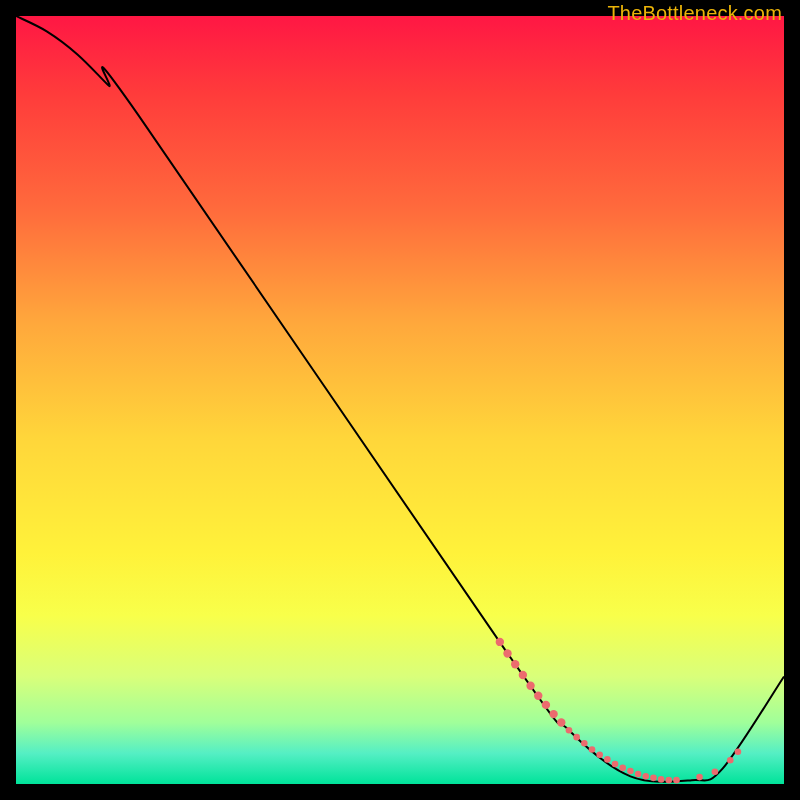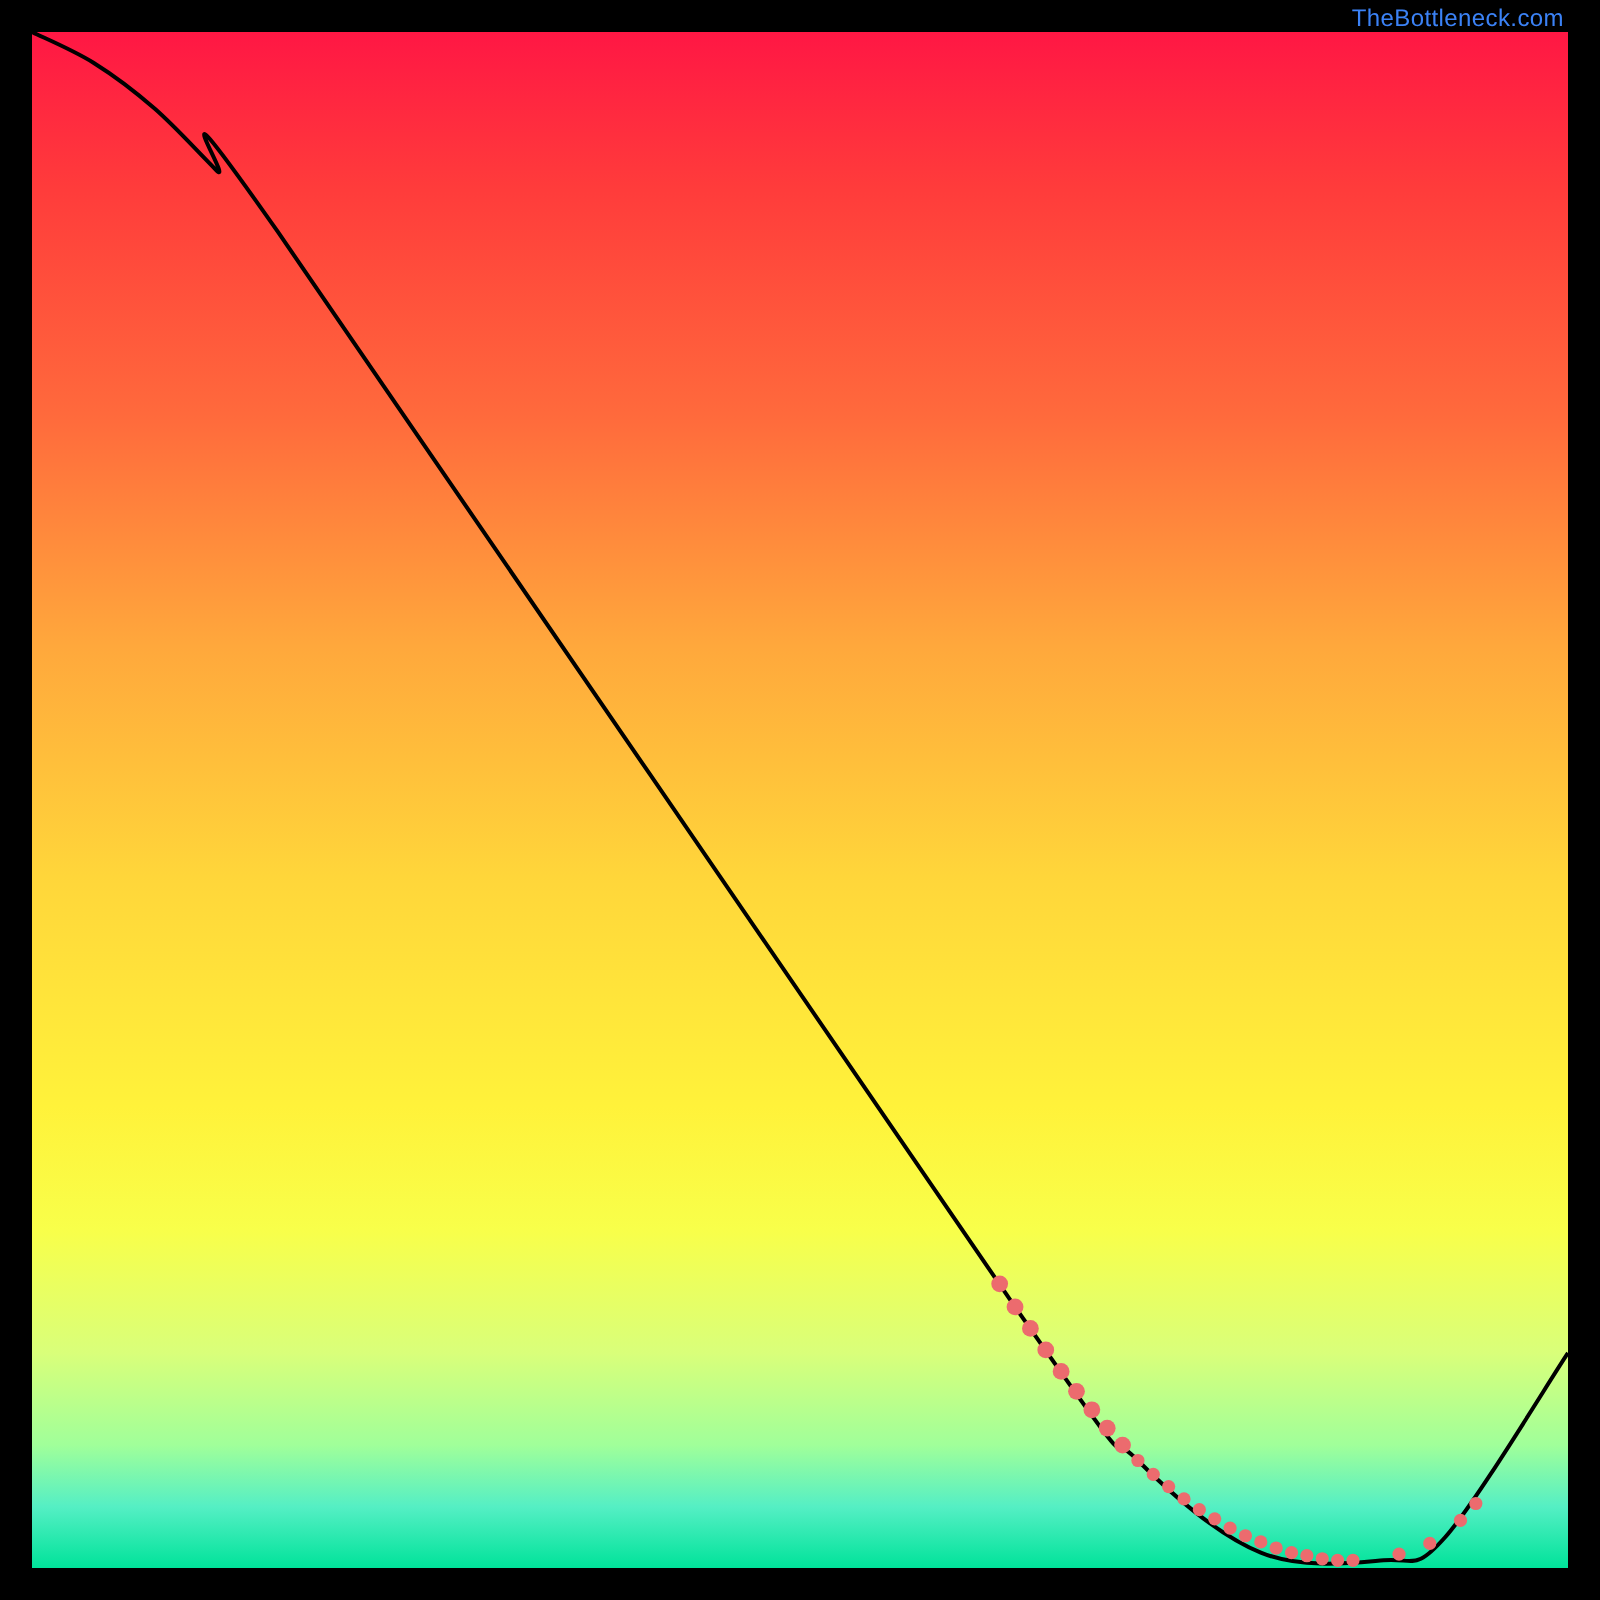--- a/index.html
+++ b/index.html
@@ -15,22 +15,22 @@
     position: absolute;
     left: 16px;
     top: 16px;
     width: 768px;
     height: 768px;
   }
   .watermark {
     position: absolute;
     top: 2px;
     right: 18px;
-    color: #3b82f6;
-    font-size: 12px;
+    color: #eab308;
+    font-size: 20px;
     font-weight: 500;
     z-index: 5;
     letter-spacing: 0.2px;
   }
   svg {
     display: block;
   }
 </style>
 </head>
 <body>

